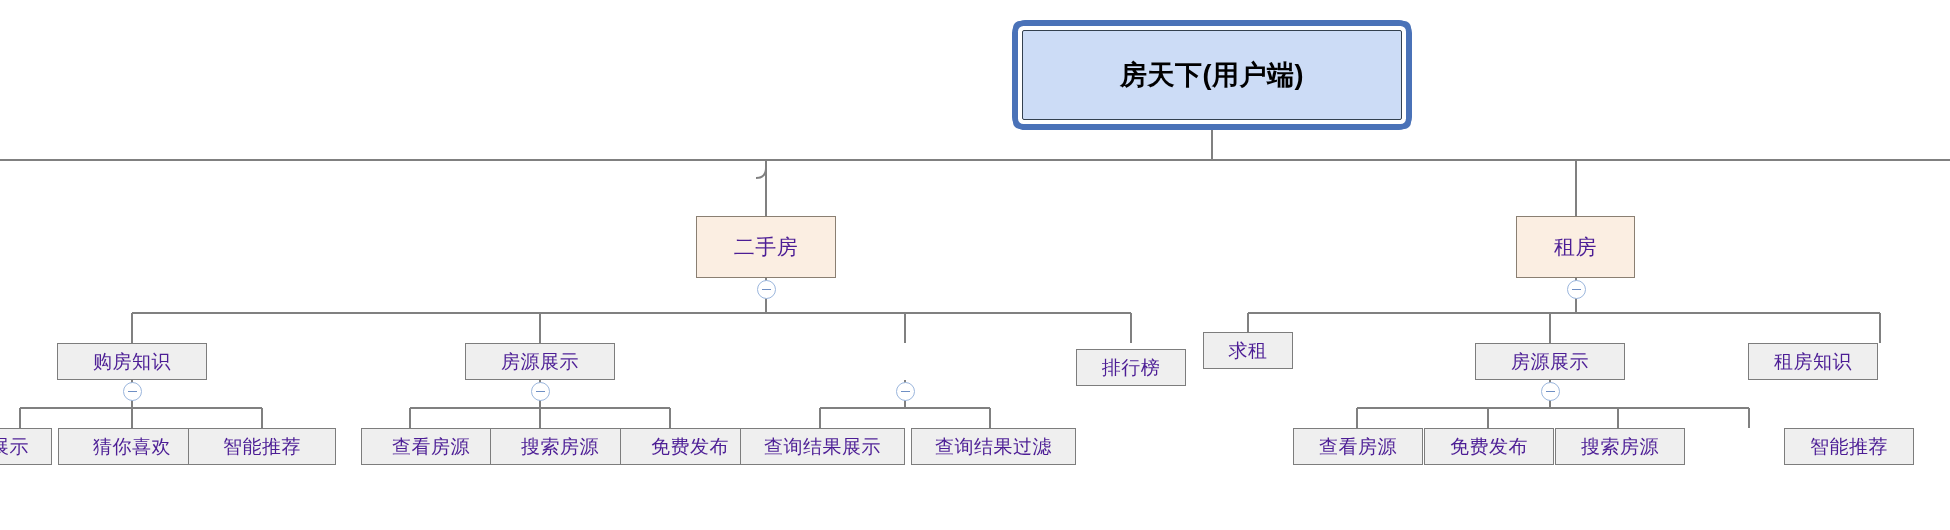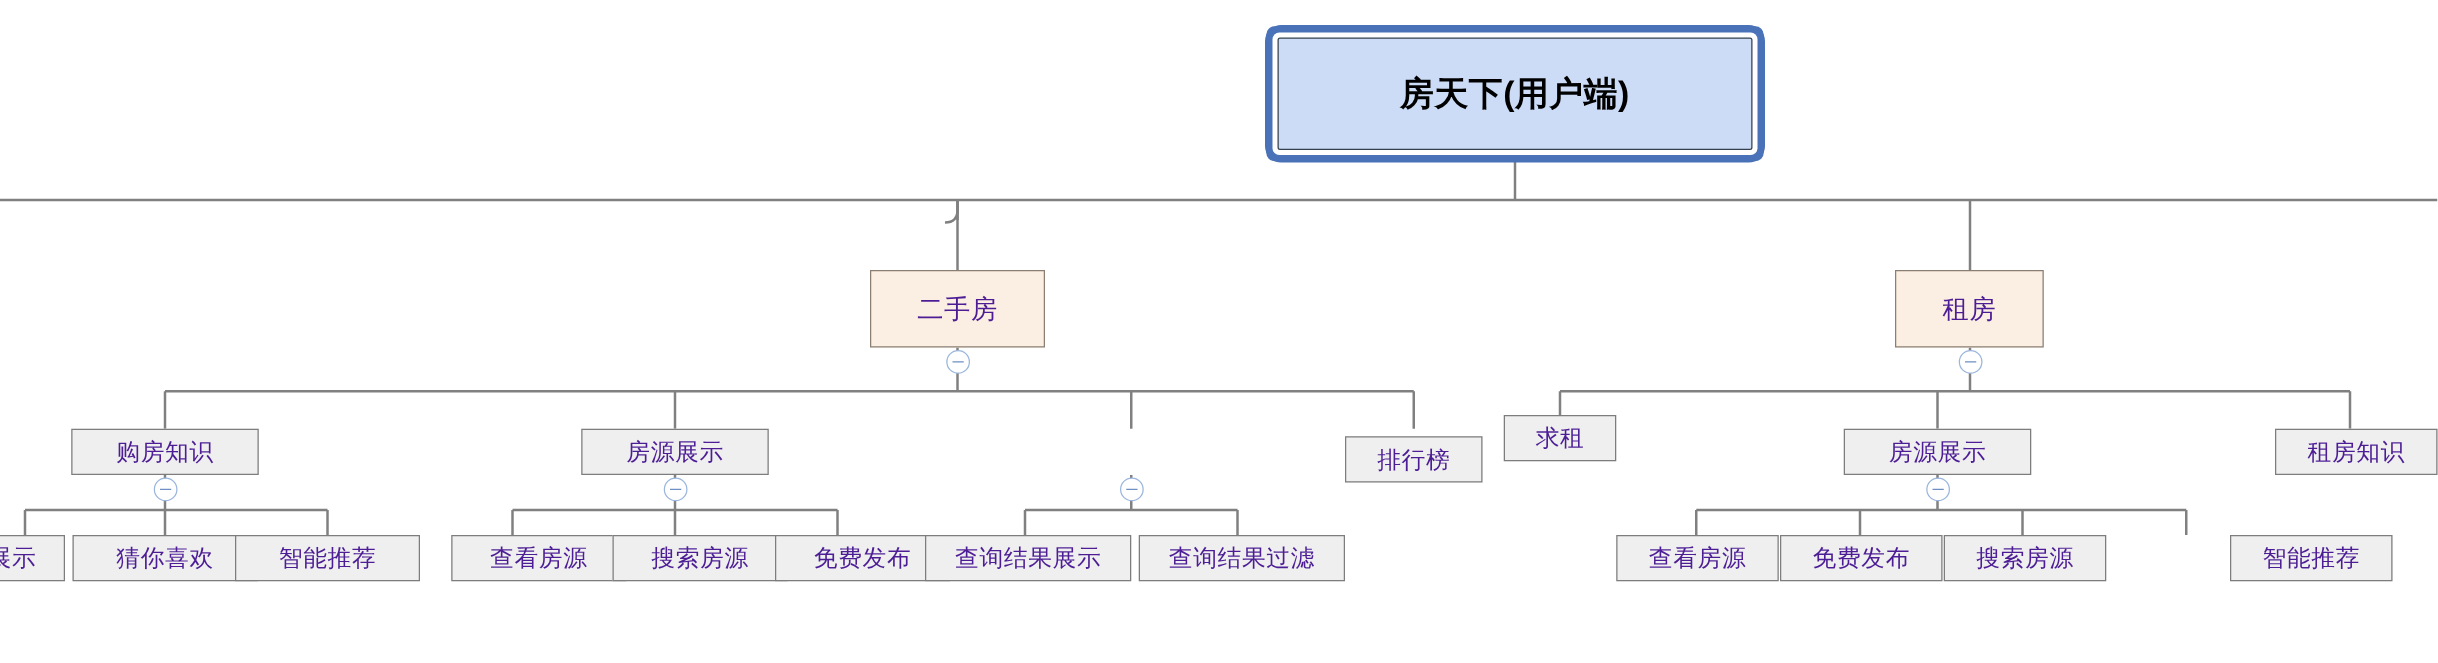--- a/index.html
+++ b/index.html
@@ -186,21 +186,21 @@
 
   <div class="collapse" style="left:896px; top:382px;"></div>
 
   <div class="node lvl3" style="left:1076px; top:325px; width:110px; height:37px;margin-top:24px;">排行榜</div>
 
   <div class="node lvl3" style="left:1203px; top:332px; width:90px; height:37px;">求租</div>
 
   <div class="node lvl3" style="left:1475px; top:343px; width:150px; height:37px;">房源展示</div>
   <div class="collapse" style="left:1541px; top:382px;"></div>
 
-  <div class="node lvl3" style="left:1820px; top:343px; width:130px; height:37px;">租房知识</div>
+  <div class="node lvl3" style="left:1748px; top:343px; width:130px; height:37px;">租房知识</div>
 
   <div class="node lvl4" style="left:-33px; top:428px; width:85px; height:37px;">展示</div>
   <div class="node lvl4" style="left:58px; top:428px; width:148px; height:37px;text-align:center;">猜你喜欢</div>
   <div class="node lvl4" style="left:188px; top:428px; width:148px; height:37px;">智能推荐</div>
 
   <div class="node lvl4" style="left:361px; top:428px; width:140px; height:37px;">查看房源</div>
   <div class="node lvl4" style="left:490px; top:428px; width:140px; height:37px;">搜索房源</div>
   <div class="node lvl4" style="left:620px; top:428px; width:140px; height:37px;">免费发布</div>
 
   <div class="node lvl4" style="left:740px; top:428px; width:165px; height:37px;">查询结果展示</div>

